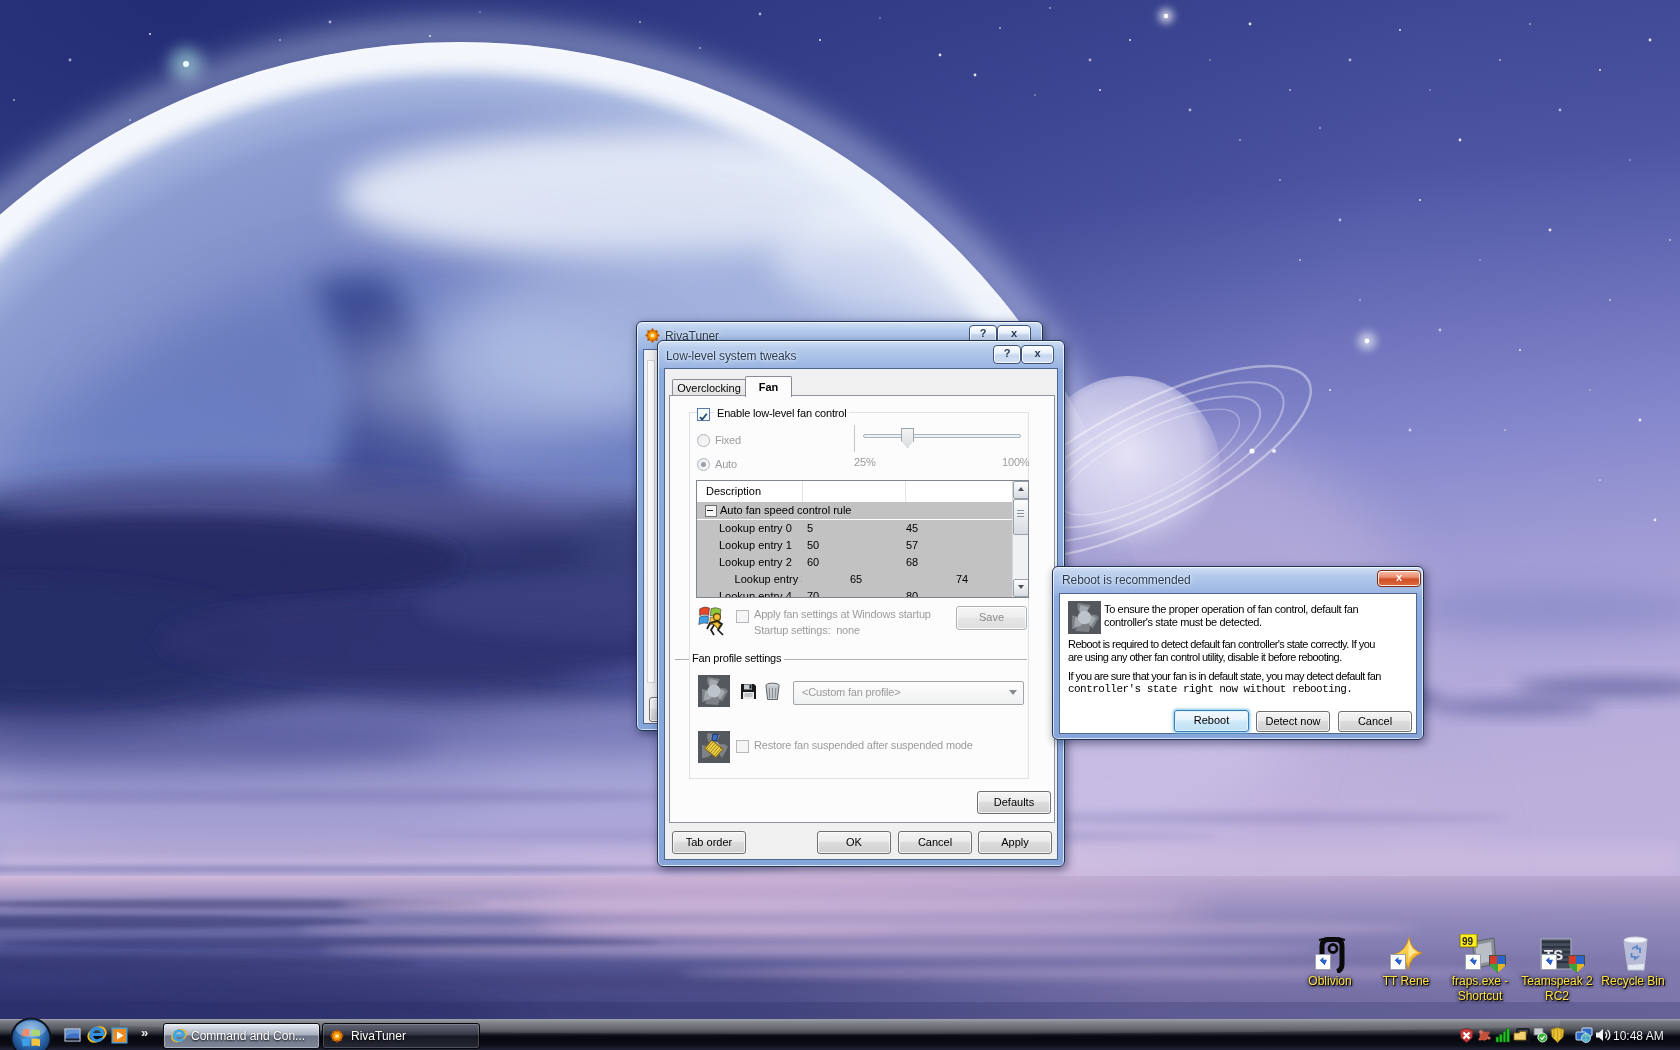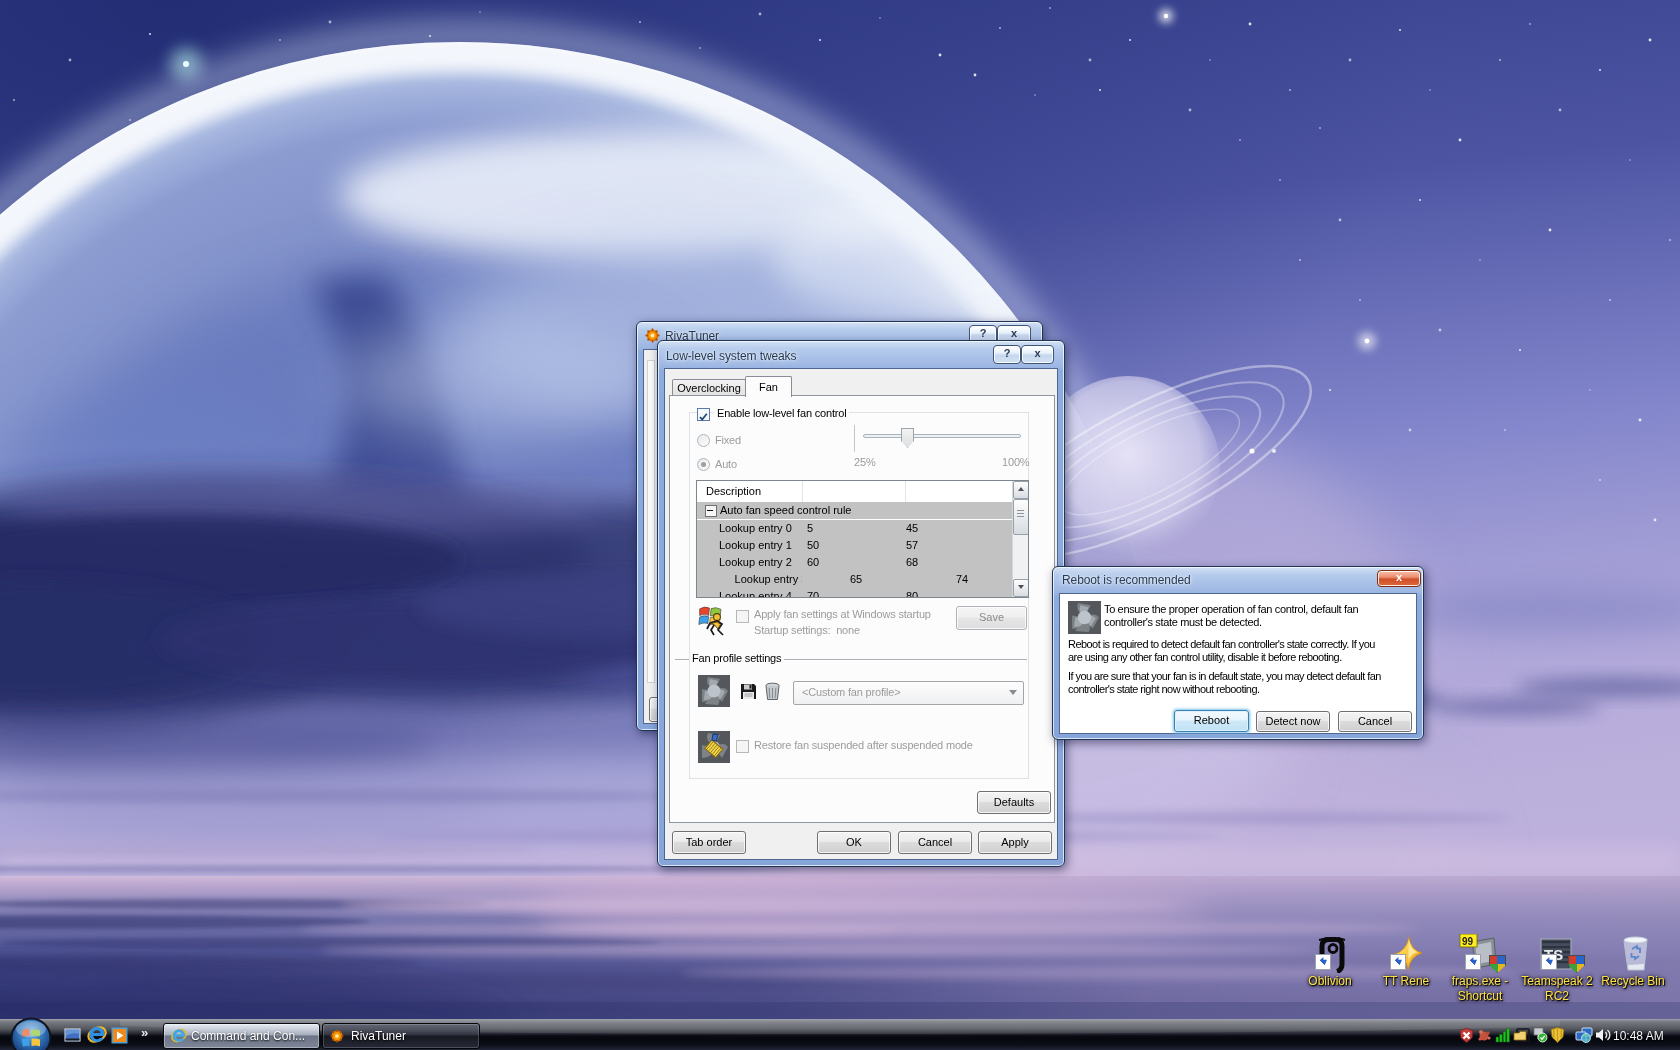--- a/index.html
+++ b/index.html
@@ -308,21 +308,21 @@
    <div class="btn" style="left:5px;top:347px;width:18px;height:23px;"></div>
  </div>
 </div>
 
 <div class="vwin" style="left:657px;top:340px;width:406px;height:525px;z-index:3;">
  <div class="ttl" style="left:8px;top:8px;">Low-level system tweaks</div>
  <div class="cbtn" style="left:335px;top:4px;width:26px;">?</div>
  <div class="cbtn" style="left:363px;top:4px;width:31px;">x</div>
  <div class="client" style="left:6px;top:27px;right:6px;bottom:6px;"></div>
  <div class="tab" style="left:14px;top:38px;width:72px;height:16px;line-height:16px;background:linear-gradient(180deg,#f2f2f2,#e2e2e2);">Overclocking</div>
- <div class="tab" style="left:87px;top:35px;width:45px;height:20px;line-height:20px;background:#fcfcfc;z-index:2;">Fan</div>
+ <div class="tab" style="left:87px;top:35px;width:45px;height:20px;line-height:20px;background:#fcfcfc;z-index:2;font-weight:bold;">Fan</div>
  <div style="position:absolute;left:11px;top:54px;width:384px;height:426px;background:#fcfcfc;border:1px solid #8f959c;"></div>
  <div id="fanpage" style="position:absolute;left:0;top:0;width:406px;height:525px;">
 
   <div style="position:absolute;left:31px;top:71px;width:338px;height:365px;border:1px solid #dde2e7;"></div>
   <div class="cb" style="left:39px;top:67px;background:#f6f9fc;border-color:#5a7ba8;">
     <svg width="11" height="11" viewBox="0 0 11 11">
           <path d="M2,5 L4.2,7.6 L8.8,1.8" fill="none" stroke="#244e75" stroke-width="1.8"></path>
         </svg>
   </div>
   <div class="lbl" style="left:56px;top:66px;background:#fcfcfc;padding:0 3px;">Enable low-level fan control</div>
@@ -493,21 +493,21 @@
           <path d="M16,16 Q24,12 27,17 L22,25 Z"></path>
           <path d="M16,16 Q15,26 6,25 L7,16 Z"></path>
         </g>
         <circle cx="16" cy="16" r="6.5" fill="#bcc3ca"></circle>
       </svg></div>
  <div class="lbl" style="left:51px;top:36px;letter-spacing:-0.35px;">To ensure the proper operation of fan control, default fan</div>
  <div class="lbl" style="left:51px;top:49px;letter-spacing:-0.35px;">controller's state must be detected.</div>
  <div class="lbl" style="left:15px;top:71px;letter-spacing:-0.55px;">Reboot is required to detect default fan controller's state correctly. If you</div>
  <div class="lbl" style="left:15px;top:84px;letter-spacing:-0.55px;">are using any other fan control utility, disable it before rebooting.</div>
  <div class="lbl" style="left:15px;top:103px;letter-spacing:-0.55px;">If you are sure that your fan is in default state, you may detect default fan</div>
- <div class="lbl" style="left:15px;top:116px;letter-spacing:-0.55px;">controller's state right now without rebooting.</div>
+ <div class="lbl" style="left:15px;top:116px;letter-spacing:-0.55px;font-family:Liberation Mono, monospace;">controller's state right now without rebooting.</div>
  <div class="btn foc" style="left:121px;top:143px;width:73px;height:20px;line-height:19px;">Reboot</div>
  <div class="btn" style="left:203px;top:144px;width:72px;height:19px;line-height:18px;">Detect now</div>
  <div class="btn" style="left:285px;top:144px;width:72px;height:19px;line-height:18px;">Cancel</div>
 </div>
 
 <div style="position:absolute;left:1290px;top:930px;z-index:1;width:390px;height:90px;">
  <svg style="position:absolute;left:24px;top:5px;" width="36" height="38" viewBox="0 0 36 38">
    <path d="M8,34 L8,11 Q8,4.5 15,4.5 L22,4.5 Q28,4.5 28,11 L28,29 Q28,35 23,36.5" fill="none" stroke="#0a0a0a" stroke-width="5"></path>
    <circle cx="19" cy="13.5" r="4" fill="none" stroke="#0a0a0a" stroke-width="2.8"></circle>
    <path d="M5,5 L14,3 M24,3 L31,5" stroke="#0a0a0a" stroke-width="2"></path>

